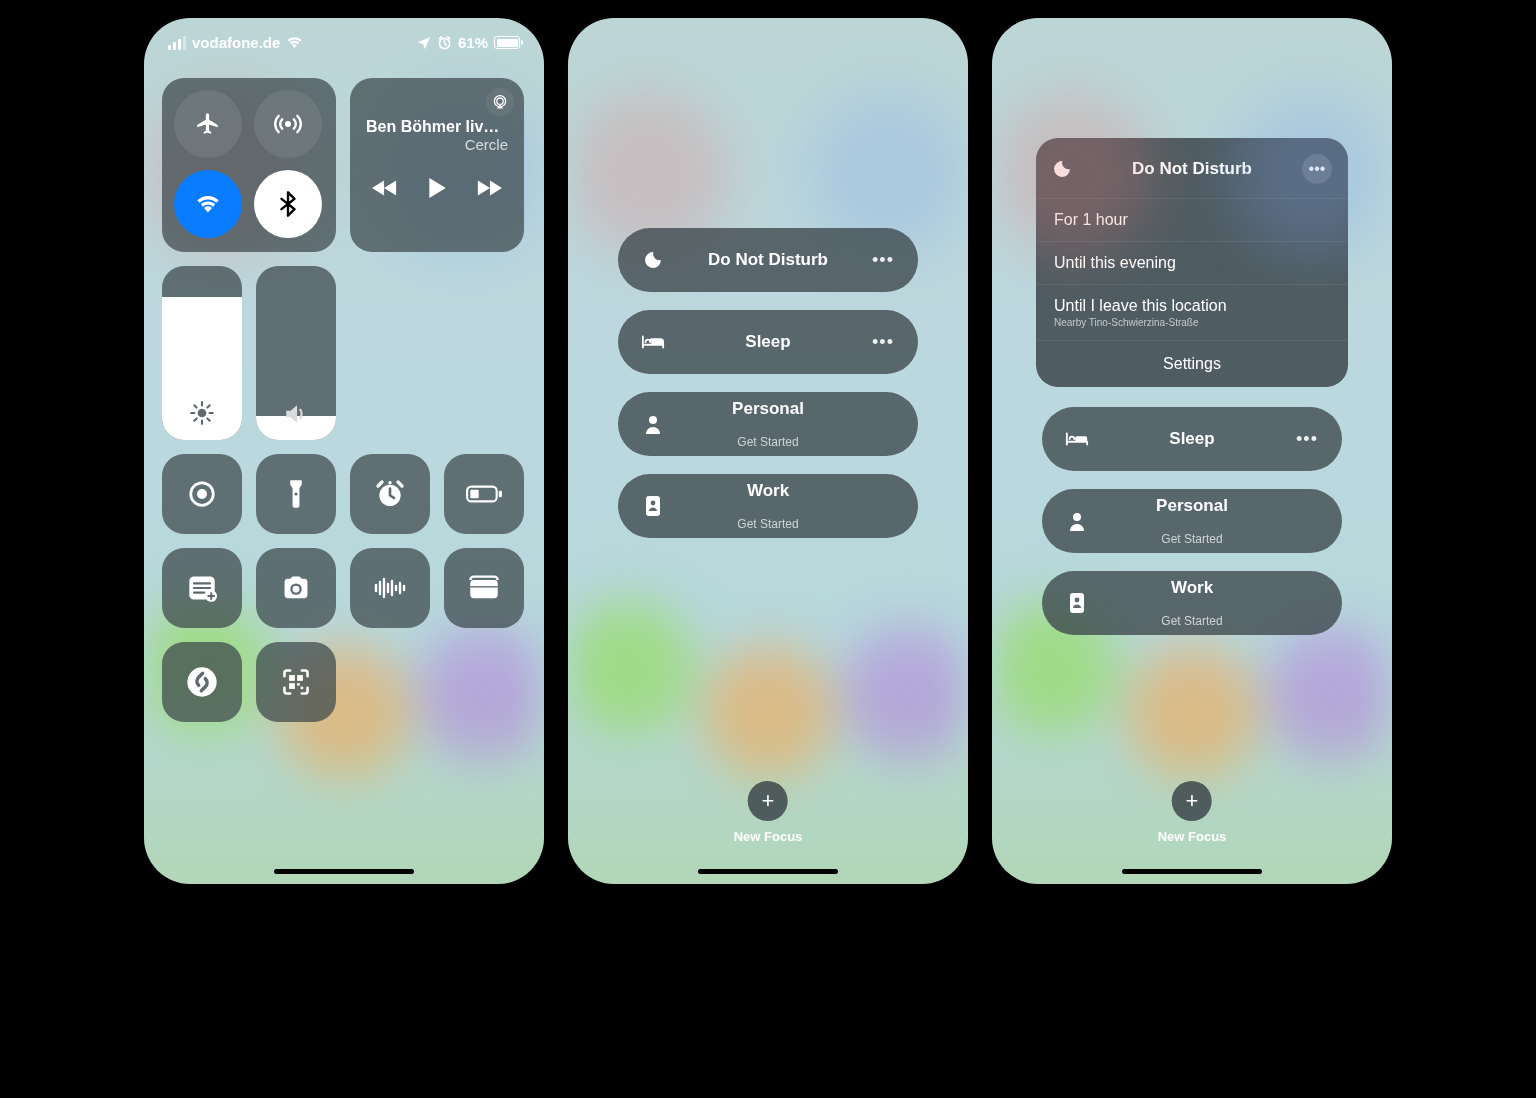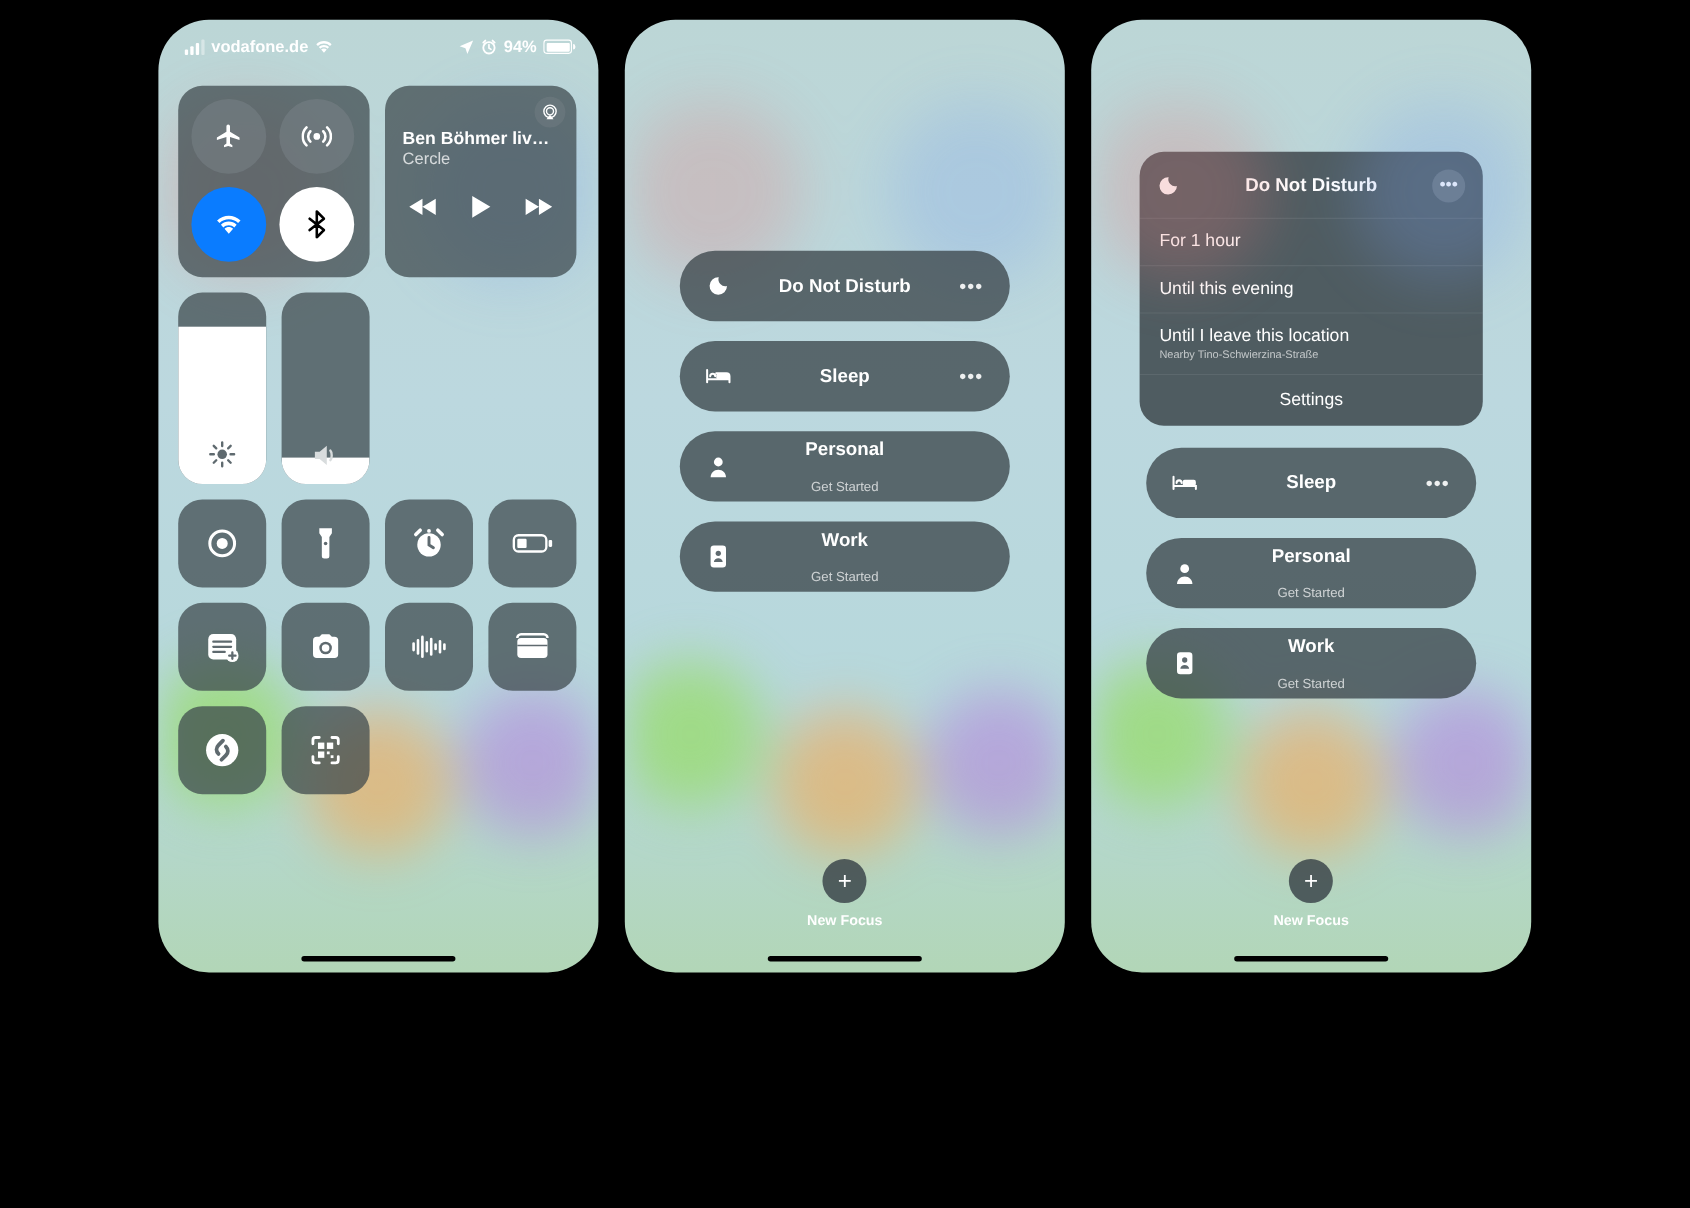--- a/index.html
+++ b/index.html
@@ -51,21 +51,21 @@
   .cc { position:absolute; top:60px; left:18px; right:18px; }
   .mod { background:rgba(60,70,75,.72); border-radius:22px; }
   .row { display:flex; gap:14px; }
   .conn { width:174px; height:174px; display:grid; grid-template-columns:1fr 1fr; grid-template-rows:1fr 1fr; padding:12px; gap:10px; }
   .circle { width:68px; height:68px; border-radius:50%; display:flex; align-items:center; justify-content:center; background:rgba(120,130,135,.55); }
   .circle.on-blue { background:#0a7cff; }
   .circle.on-white { background:#fff; }
   .media { width:174px; height:174px; padding:14px 16px; color:#fff; position:relative; }
   .airplay { position:absolute; top:10px; right:10px; width:28px; height:28px; border-radius:50%; background:rgba(120,130,135,.4); display:flex; align-items:center; justify-content:center; }
   .mtitle { font-size:16px; font-weight:600; margin-top:26px; white-space:nowrap; overflow:hidden; text-overflow:ellipsis; }
-  .msub { font-size:15px; opacity:.75; text-align:left; }
+  .msub { font-size:15px; opacity:.75; text-align:right; }
   .mctrl { display:flex; justify-content:space-between; align-items:center; margin-top:24px; padding:0 6px; }
 
   .r2 { margin-top:14px; height:174px; }
   .sq { width:80px; height:80px; display:flex; align-items:center; justify-content:center; }
   .focus-tile { width:174px; height:80px; display:flex; align-items:center; gap:14px; padding:0 18px; color:#fff; font-size:16px; font-weight:600; }
   .focus-wrap { display:flex; flex-direction:column; gap:14px; }
   .slider { width:80px; height:174px; border-radius:22px; background:rgba(60,70,75,.72); position:relative; overflow:hidden; }
   .slider .fill { position:absolute; left:0; right:0; bottom:0; background:#fff; }
   .slider.bright .fill { height:82%; }
   .slider.vol .fill { height:14%; }
@@ -125,21 +125,21 @@
             <path d="M15 1 1 7l6 2 2 6 6-14z" fill="#fff"></path>
           </svg>
       </span>
       <span class="alm-i">
         <svg width="15" height="15" viewBox="0 0 16 16" fill="#fff">
             <circle cx="8" cy="9" r="5.5" fill="none" stroke="#fff" stroke-width="1.8"></circle>
             <path d="M8 6v3.2l2 1.3" stroke="#fff" stroke-width="1.6" fill="none" stroke-linecap="round"></path>
             <path d="M2.5 4 4.5 2M13.5 4 11.5 2" stroke="#fff" stroke-width="1.8" stroke-linecap="round"></path>
           </svg>
       </span>
-      <span>94%</span>
+      <span>61%</span>
       <span class="batt">
           <i></i>
         </span>
     </div>
   </div>
 
   <div class="cc">
     <div class="row">
 
       <div class="mod conn">

